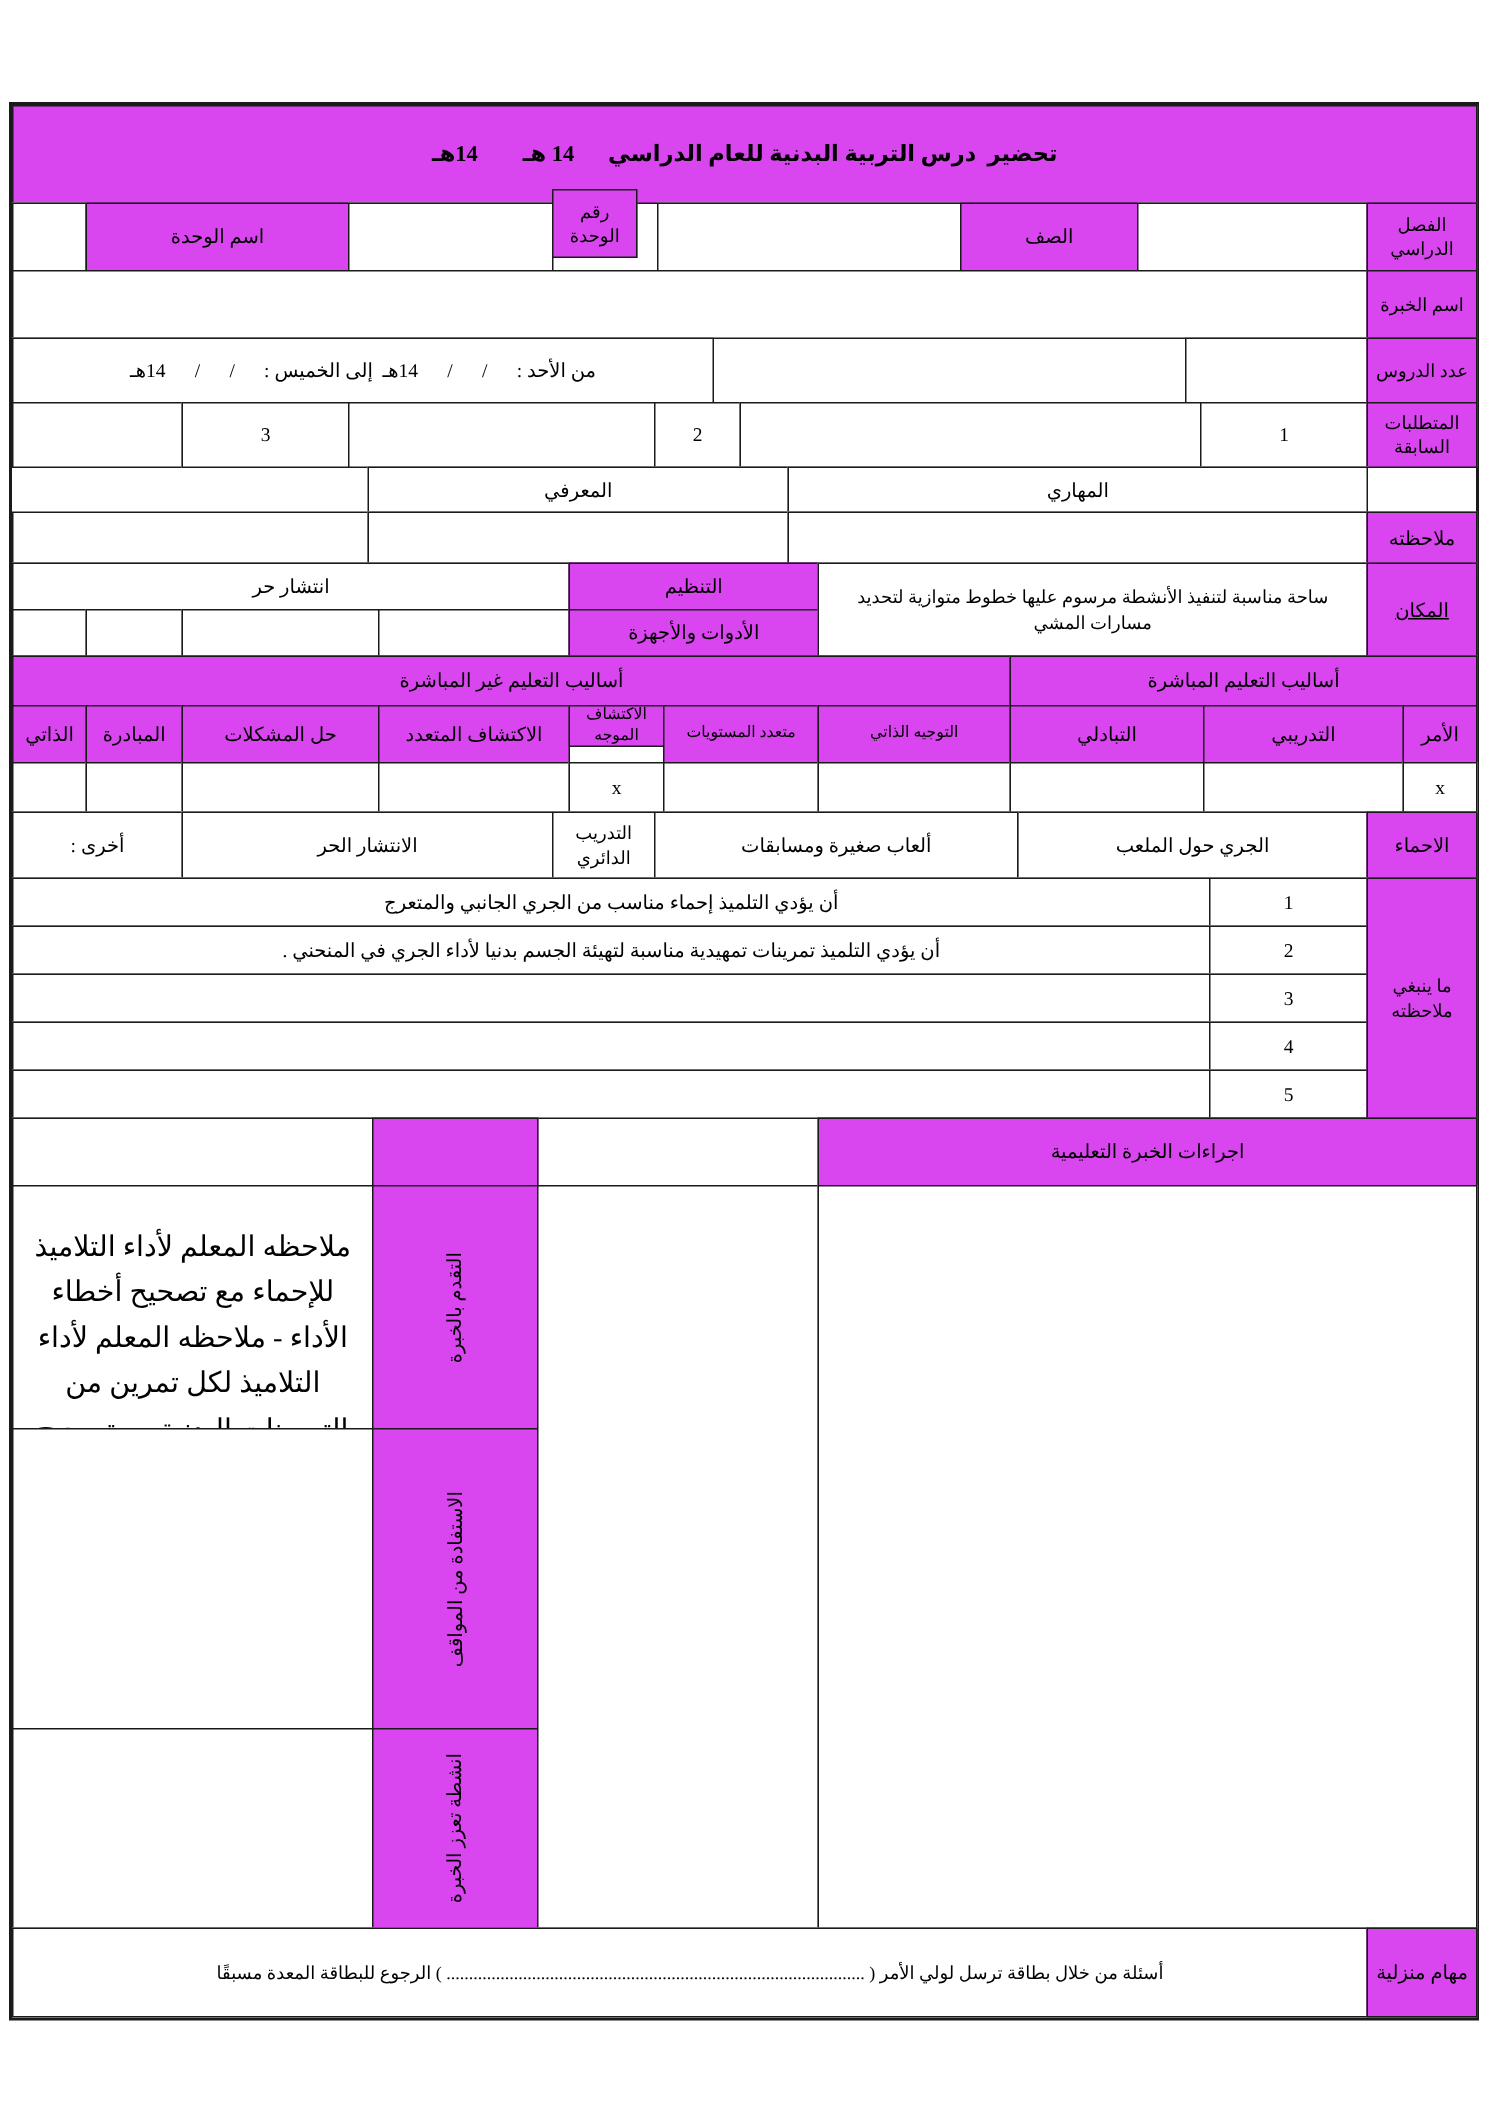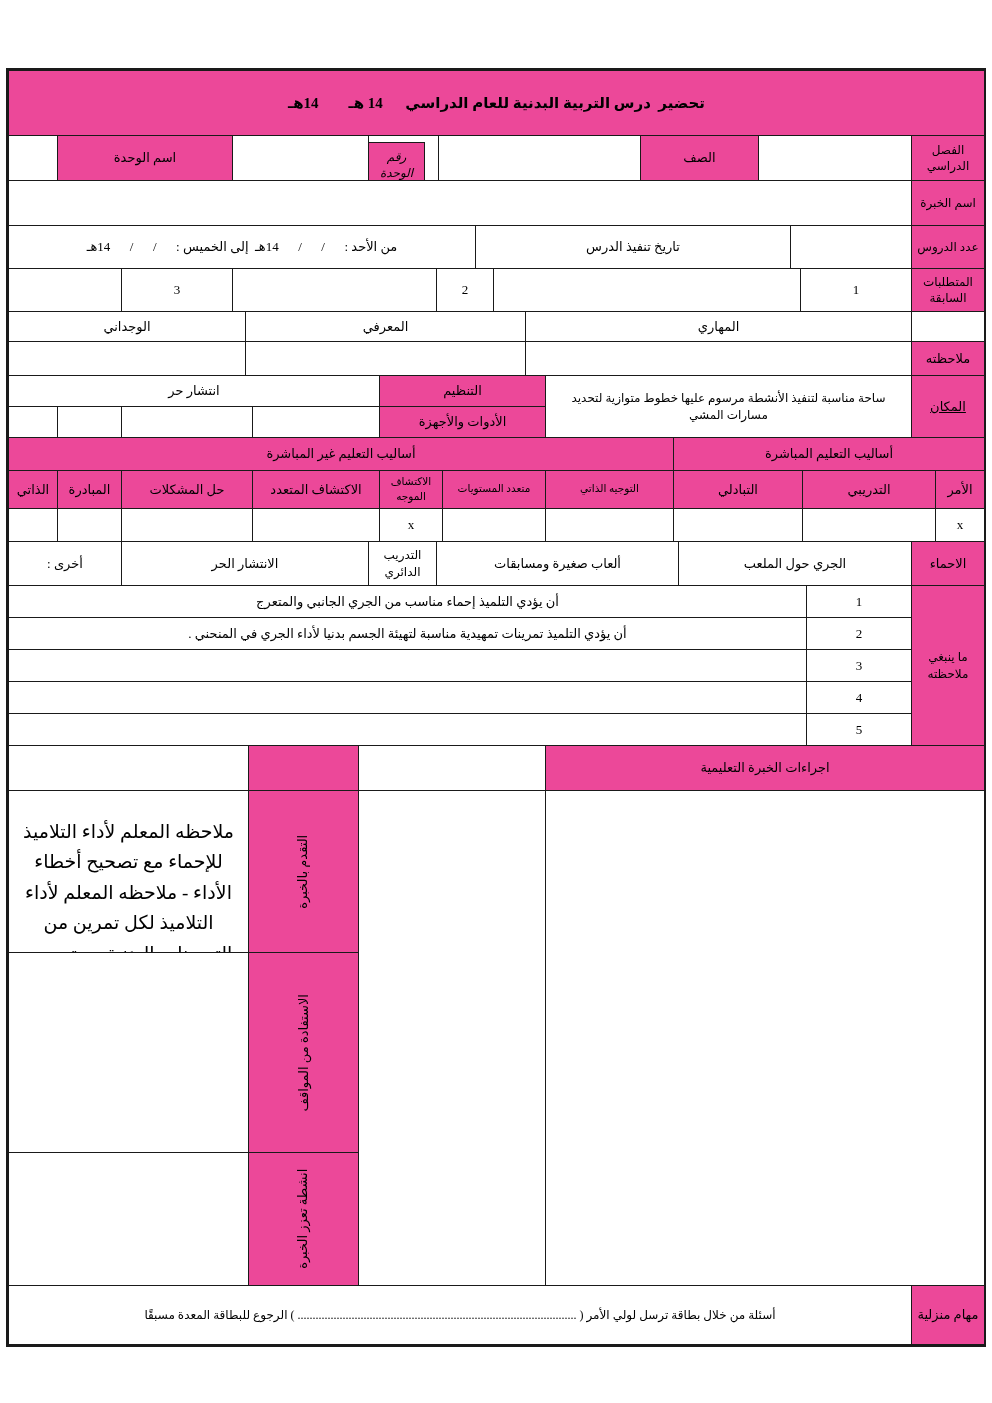--- a/index.html
+++ b/index.html
@@ -1,63 +1,61 @@
 <!DOCTYPE html>
 <html dir="rtl" lang="ar"><head>
 <meta charset="utf-8">
 <style>
   html,body{margin:0;padding:0;background:#ffffff;}
   body{font-family:"Liberation Serif","DejaVu Sans",serif;color:#000;}
   .page{position:relative;width:992px;height:1403px;background:#fff;overflow:hidden;}
   .form{position:absolute;left:6px;top:68px;width:976px;height:1275px;border:2px solid #1a1a1a;}
   .c{position:absolute;box-sizing:border-box;border:1px solid #1a1a1a;display:flex;align-items:center;justify-content:center;text-align:center;font-size:13px;line-height:1.35;overflow:hidden;background:#fff;}
-  .g{background:#ec4899;}
+  .g{background:#d946ef;}
   .pre{white-space:pre-wrap;}
   .sm{font-size:10.5px;}
   .xs{font-size:12px;}
   .bold{font-weight:bold;}
   .para{font-size:19px;line-height:1.6;padding:6px 8px;align-items:flex-start;padding-top:26px;}
   .vwrap{display:flex;align-items:center;justify-content:center;}
   .vtext{transform:rotate(-90deg);white-space:nowrap;font-size:13px;}
   .topalign{align-items:flex-start;padding-top:4px;}
 </style>
 </head>
 <body>
 
 <div class="page">
   <div class="form">
 
     <div class="c g bold pre" style="left:0;top:0;width:977px;height:66px;font-size:15px;">تحضير  درس التربية البدنية للعام الدراسي      14 هـ        14هـ</div>
 
     <div class="c" style="left:0;top:65px;width:50px;height:46px;"></div>
     <div class="c g" style="left:49px;top:65px;width:176px;height:46px;">اسم الوحدة</div>
     <div class="c" style="left:224px;top:65px;width:137px;height:46px;"></div>
-    <div class="c g xs" style="left:360px;top:72px;width:57px;height:46px;font-style:italic;">رقم الوحدة</div>
+    <div class="c g xs" style="left:360px;top:56px;width:57px;height:46px;">رقم الوحدة</div>
     <div class="c" style="left:430px;top:65px;width:203px;height:46px;"></div>
     <div class="c g" style="left:632px;top:65px;width:119px;height:46px;">الصف</div>
     <div class="c" style="left:750px;top:65px;width:154px;height:46px;"></div>
     <div class="c g xs" style="left:903px;top:65px;width:74px;height:46px;">الفصل الدراسي</div>
 
     <div class="c" style="left:0;top:110px;width:904px;height:46px;"></div>
     <div class="c g xs" style="left:903px;top:110px;width:74px;height:46px;">اسم الخبرة</div>
 
     <div class="c pre" style="left:0;top:155px;width:468px;height:44px;">من الأحد :      /      /      14هـ  إلى الخميس :      /      /      14هـ</div>
-    <div class="c" style="left:467px;top:155px;width:316px;height:44px;">تاريخ تنفيذ الدرس</div>
     <div class="c" style="left:782px;top:155px;width:122px;height:44px;"></div>
     <div class="c g xs" style="left:903px;top:155px;width:74px;height:44px;">عدد الدروس</div>
 
     <div class="c" style="left:0;top:198px;width:114px;height:44px;"></div>
     <div class="c" style="left:113px;top:198px;width:112px;height:44px;">3</div>
     <div class="c" style="left:224px;top:198px;width:205px;height:44px;"></div>
     <div class="c" style="left:428px;top:198px;width:58px;height:44px;">2</div>
     <div class="c" style="left:485px;top:198px;width:308px;height:44px;"></div>
     <div class="c" style="left:792px;top:198px;width:112px;height:44px;">1</div>
     <div class="c g xs" style="left:903px;top:198px;width:74px;height:44px;">المتطلبات السابقة</div>
 
-    <div class="c" style="left:0;top:241px;width:238px;height:31px;">الوجداني</div>
     <div class="c" style="left:237px;top:241px;width:281px;height:31px;">المعرفي</div>
     <div class="c" style="left:517px;top:241px;width:387px;height:31px;">المهاري</div>
     <div class="c g" style="left:903px;top:241px;width:74px;height:31px;margin-top:40px;">الأهداف</div>
 
     <div class="c" style="left:0;top:271px;width:238px;height:35px;"></div>
     <div class="c" style="left:237px;top:271px;width:281px;height:35px;"></div>
     <div class="c" style="left:517px;top:271px;width:387px;height:35px;"></div>
     <div class="c g" style="left:903px;top:271px;width:74px;height:35px;">ملاحظته</div>
 
     <div class="c" style="left:0;top:305px;width:372px;height:32px;">انتشار حر</div>
@@ -70,21 +68,21 @@
     <div class="c xs" style="left:537px;top:305px;width:367px;height:63px;padding:2px 6px;">ساحة مناسبة لتنفيذ الأنشطة مرسوم عليها خطوط متوازية لتحديد مسارات المشي</div>
     <div class="c g" style="left:903px;top:305px;width:74px;height:63px;text-decoration:underline;">المكان</div>
 
     <div class="c g" style="left:0;top:367px;width:666px;height:34px;">أساليب التعليم غير المباشرة</div>
     <div class="c g" style="left:665px;top:367px;width:312px;height:34px;">أساليب التعليم المباشرة</div>
 
     <div class="c g" style="left:0;top:400px;width:50px;height:39px;">الذاتي</div>
     <div class="c g" style="left:49px;top:400px;width:65px;height:39px;">المبادرة</div>
     <div class="c g" style="left:113px;top:400px;width:132px;height:39px;">حل المشكلات</div>
     <div class="c g" style="left:244px;top:400px;width:128px;height:39px;">الاكتشاف المتعدد</div>
-    <div class="c g sm" style="left:371px;top:400px;width:64px;height:39px;">الاكتشاف الموجه</div>
+    <div class="c g sm" style="left:371px;top:400px;width:64px;height:28px;">الاكتشاف الموجه</div>
     <div class="c g sm" style="left:434px;top:400px;width:104px;height:39px;">متعدد المستويات</div>
     <div class="c g sm" style="left:537px;top:400px;width:129px;height:39px;">التوجيه الذاتي</div>
     <div class="c g" style="left:665px;top:400px;width:130px;height:39px;">التبادلي</div>
     <div class="c g" style="left:794px;top:400px;width:134px;height:39px;">التدريبي</div>
     <div class="c g" style="left:927px;top:400px;width:50px;height:39px;">الأمر</div>
 
     <div class="c" style="left:0;top:438px;width:50px;height:34px;"></div>
     <div class="c" style="left:49px;top:438px;width:65px;height:34px;"></div>
     <div class="c" style="left:113px;top:438px;width:132px;height:34px;"></div>
     <div class="c" style="left:244px;top:438px;width:128px;height:34px;"></div>

